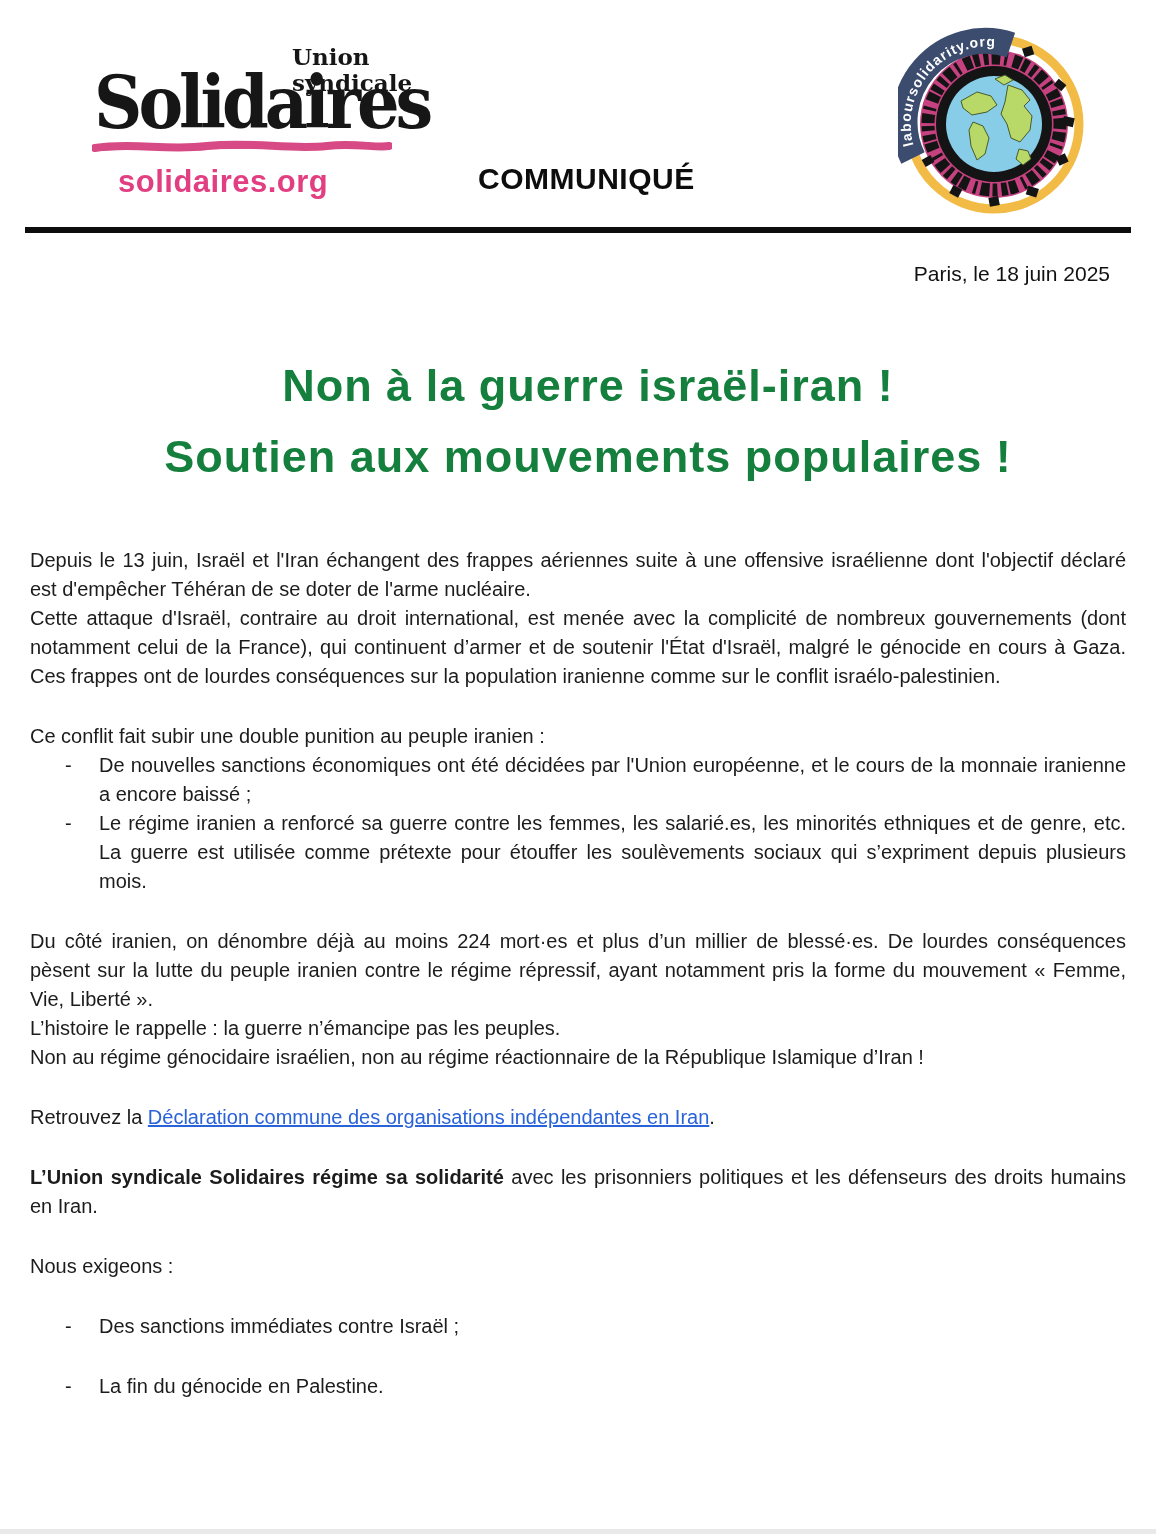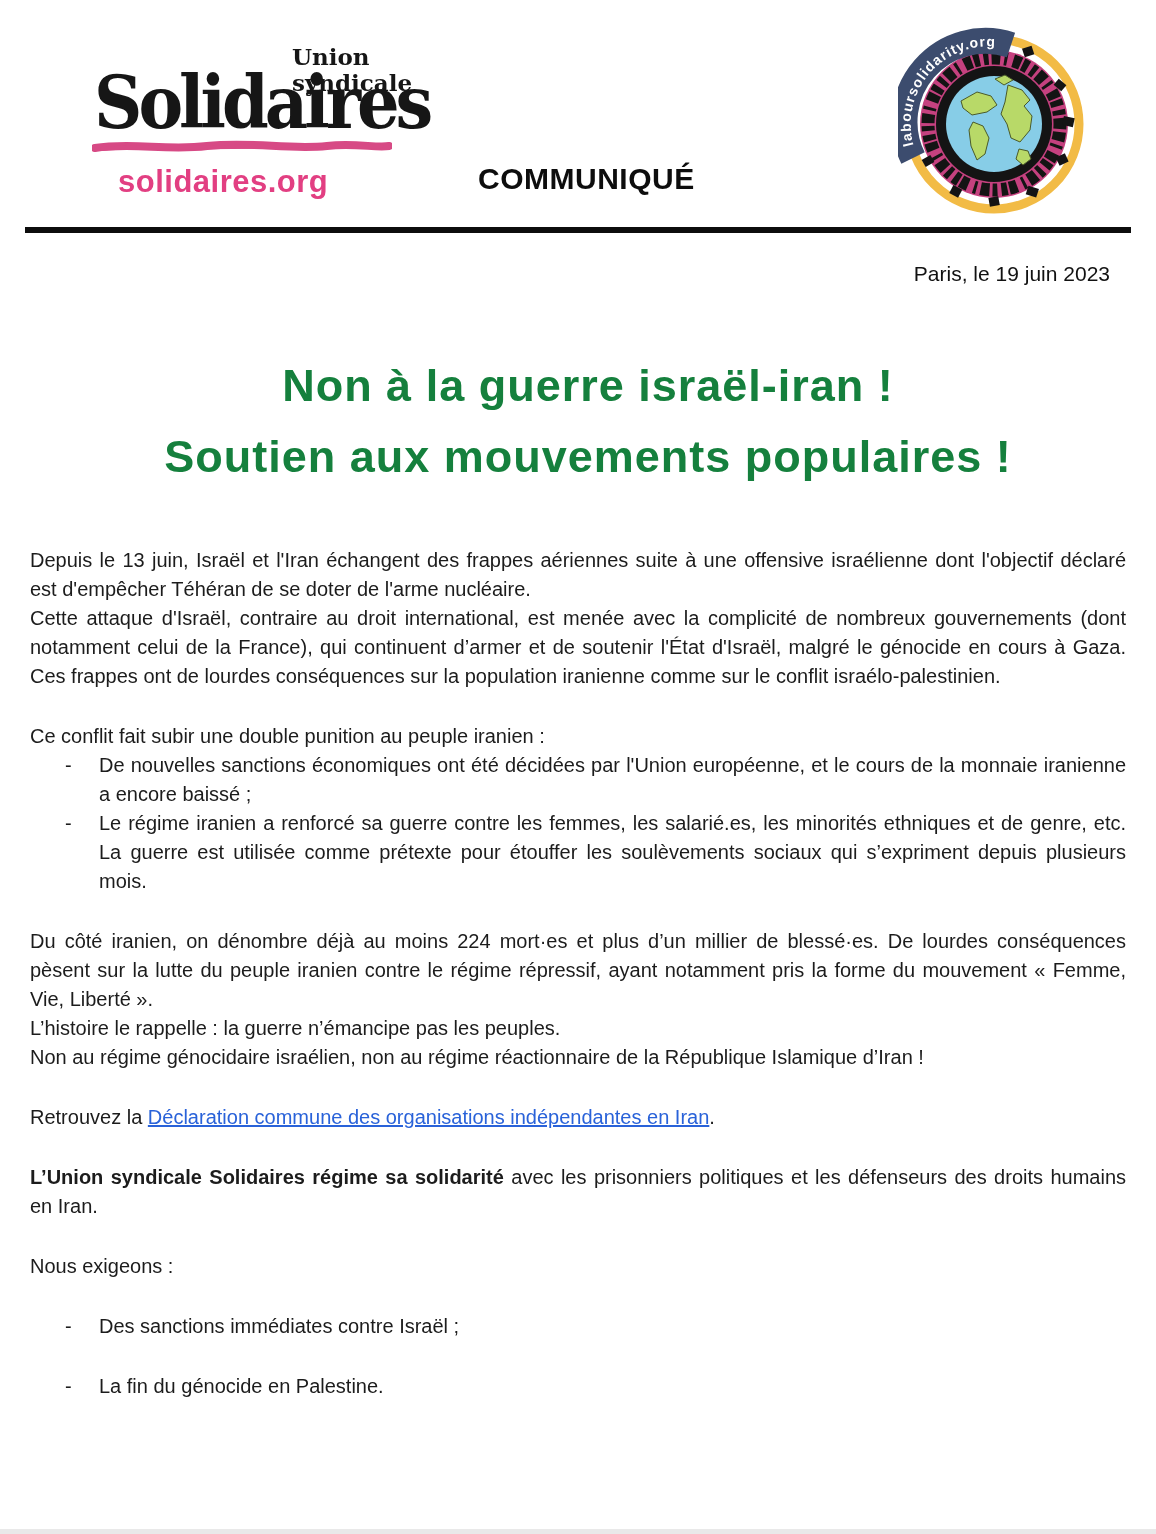--- a/index.html
+++ b/index.html
@@ -105,21 +105,21 @@
 
       <path id="badge-arc" d="M 14 129 A 81 81 0 0 1 112 16" fill="none" stroke="#3c4c6e" stroke-width="26"></path>
       <path id="badge-arc-textline" d="M 18 126 A 78 78 0 0 1 110 20" fill="none" stroke="none"></path>
       <text font-size="14" font-weight="bold" fill="#ffffff" letter-spacing="1" font-family="Liberation Sans, sans-serif">
         <textPath href="#badge-arc-textline" startOffset="6%">laboursolidarity.org</textPath>
       </text>
     </g>
   </svg>
 
   <div class="rule"></div>
-  <div class="dateline">Paris, le 19 juin 2023</div>
+  <div class="dateline">Paris, le 18 juin 2025</div>
 </div>
 
 <div class="title">
   <div>Non à la guerre israël-iran !</div>
   <div>Soutien aux mouvements populaires !</div>
 </div>
 
 <div class="doc-body">
 
   <p class="para"><span>Depuis le 13 juin, Israël et l'Iran échangent des frappes aériennes suite à une offensive israélienne dont l'objectif déclaré est d'empêcher Téhéran de se doter de l'arme nucléaire.</span><br>

